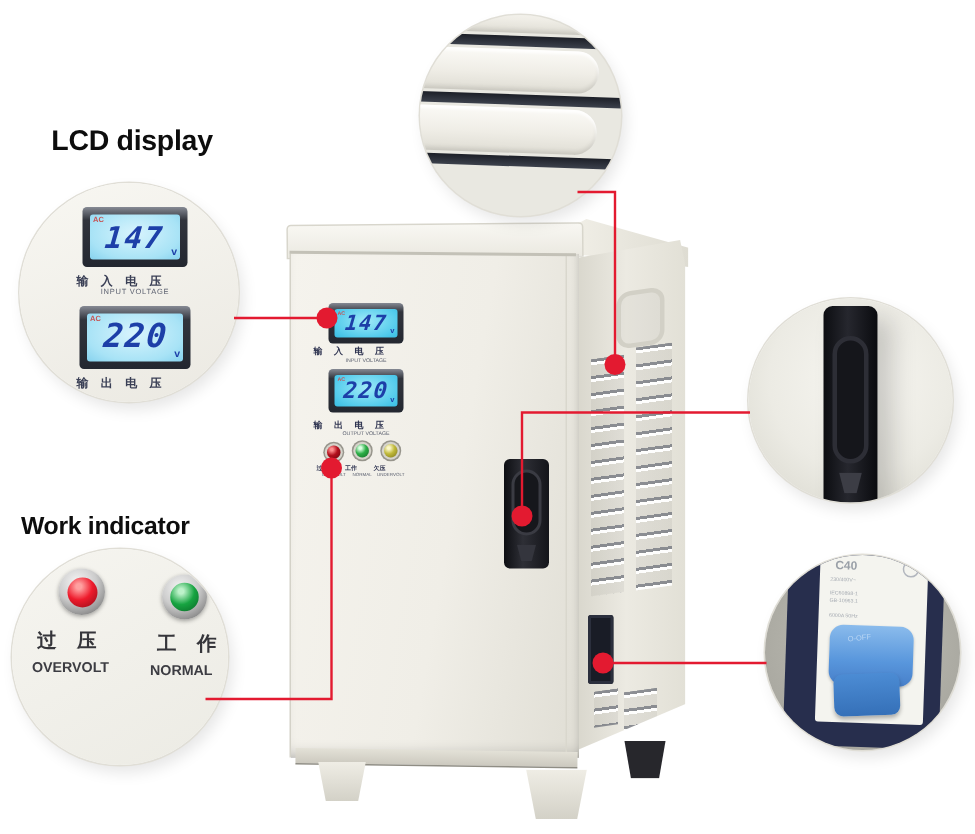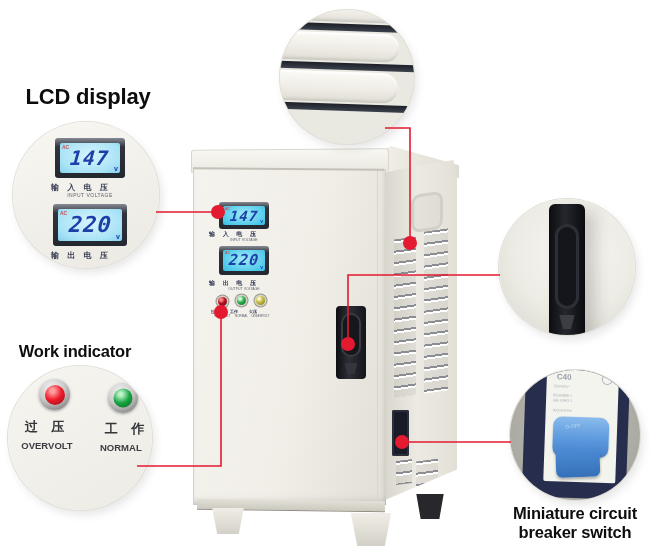--- a/index.html
+++ b/index.html
@@ -214,26 +214,22 @@
             <span style="position:absolute;left:12px;top:6px;font-size:5px;color:#b9d6f4;transform:rotate(-8deg);">O-OFF</span>
           </div>
           <div class="abs" style="left:4px;top:32px;width:44px;height:28px;border-radius:6px;
                background:linear-gradient(180deg,#4c8cd4,#3570b8);transform:rotate(-4deg);
                box-shadow:0 2px 3px rgba(0,0,0,.3);"></div>
         </div>
       </div>
     </div>
   </div>
 
-  <div class="lbl" style="left:25px;top:84px;width:126px;text-align:center;font-size:22px;">LCD display</div>
-  <div class="lbl" style="left:14px;top:342px;width:122px;text-align:center;font-size:16.5px;">Work indicator</div>
-  <div class="lbl" style="left:500px;top:504px;width:150px;text-align:center;font-size:16.5px;line-height:19px;white-space:normal;">
-    <div>Miniature circuit</div>
-    <div>breaker switch</div>
-  </div>
+  <div class="lbl" style="left:25px;top:84px;width:126px;text-align:center;font-size:19px;">LCD display</div>
+  <div class="lbl" style="left:14px;top:342px;width:122px;text-align:left;font-size:16.5px;">Work indicator</div>
 
   <svg class="callouts" width="650" height="556" viewBox="0 0 650 556">
     <g stroke="#e31a30" stroke-width="1.6" fill="none">
       <path d="M156 212 H218"></path>
       <path d="M385 128 H410 V243"></path>
       <path d="M500 275 H348 V344"></path>
       <path d="M221 312 V466 H137"></path>
       <path d="M402 442 H511"></path>
     </g>
     <g fill="#e31a30">

